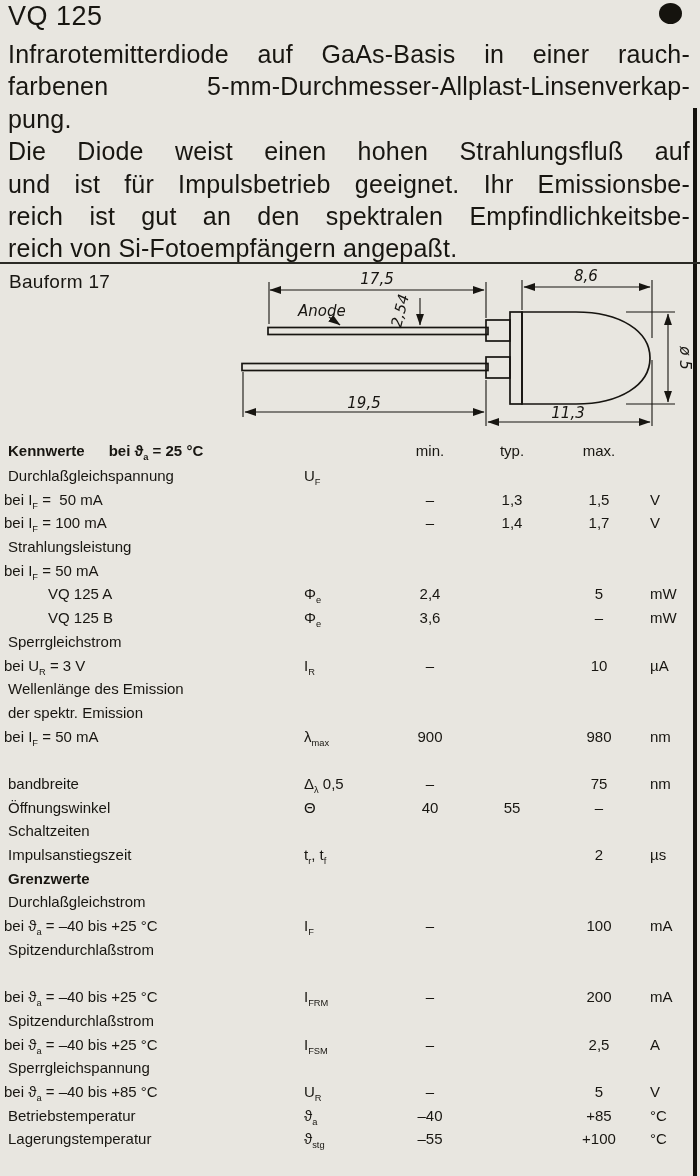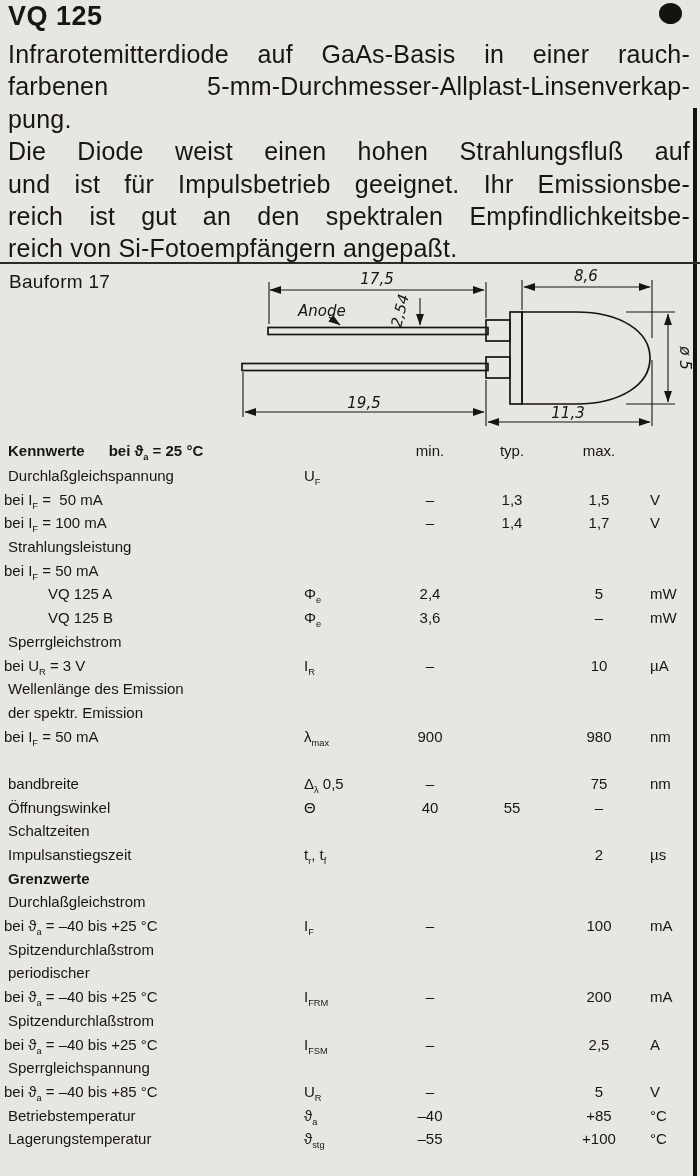--- a/index.html
+++ b/index.html
@@ -4,21 +4,21 @@
 <style>
   *{margin:0;padding:0;box-sizing:border-box}
   html,body{width:700px;height:1176px}
   body{
     position:relative;
     background:#e8e6e0;
     font-family:"Liberation Sans","DejaVu Sans",sans-serif;
     color:#181611;
     overflow:hidden;
   }
-  .title{position:absolute;left:8px;top:1px;font-size:27px;font-weight:700;letter-spacing:.5px}
+  .title{position:absolute;left:8px;top:1px;font-size:27px;font-weight:400;letter-spacing:.5px}
   .corner-dot{position:absolute;left:659px;top:3px;width:23px;height:21px;border-radius:50%;background:#15130e}
   .edge-line{position:absolute;left:693px;top:108px;width:4px;height:1068px;background:#14120d}
   .intro{position:absolute;left:8px;top:38px;width:682px;font-size:25px;line-height:32.4px;letter-spacing:.2px}
   .intro-line.fill{text-align:justify;text-align-last:justify}
   .rule{position:absolute;left:0;top:262px;width:700px;height:2px;background:#2b2a25}
   .bauform{position:absolute;left:9px;top:271px;font-size:19px;letter-spacing:.3px}
   .drawing{position:absolute;left:228px;top:268px}
   .drawing text{font-family:"DejaVu Sans","Liberation Sans",sans-serif;font-style:italic;font-size:15px;fill:#171511}
   .table{position:absolute;left:0;top:437px;width:700px;font-size:15px}
   .trow{display:grid;grid-template-columns:300px 92px 76px 88px 86px 58px;height:23.7px;line-height:23.7px;white-space:pre}
@@ -123,21 +123,21 @@
       <div class="trow"><div class="tcell c-label ind1">bei I<sub>F</sub> = 50 mA</div><div class="tcell c-sym">λ<sub>max</sub></div><div class="tcell c-min">900</div><div class="tcell c-typ"></div><div class="tcell c-max">980</div><div class="tcell c-unit">nm</div></div>
       <div class="trow"><div class="tcell c-sym"></div><div class="tcell c-min"></div><div class="tcell c-typ"></div><div class="tcell c-max"></div><div class="tcell c-unit"></div></div>
       <div class="trow"><div class="tcell c-label">bandbreite</div><div class="tcell c-sym">Δ<sub>λ</sub> 0,5</div><div class="tcell c-min">–</div><div class="tcell c-typ"></div><div class="tcell c-max">75</div><div class="tcell c-unit">nm</div></div>
       <div class="trow"><div class="tcell c-label">Öffnungswinkel</div><div class="tcell c-sym">Θ</div><div class="tcell c-min">40</div><div class="tcell c-typ">55</div><div class="tcell c-max">–</div><div class="tcell c-unit"></div></div>
       <div class="trow"><div class="tcell c-label">Schaltzeiten</div><div class="tcell c-sym"></div><div class="tcell c-min"></div><div class="tcell c-typ"></div><div class="tcell c-max"></div><div class="tcell c-unit"></div></div>
       <div class="trow"><div class="tcell c-label">Impulsanstiegszeit</div><div class="tcell c-sym">t<sub>r</sub>, t<sub>f</sub></div><div class="tcell c-min"></div><div class="tcell c-typ"></div><div class="tcell c-max">2</div><div class="tcell c-unit">µs</div></div>
       <div class="trow bold"><div class="tcell c-label">Grenzwerte</div><div class="tcell c-sym"></div><div class="tcell c-min"></div><div class="tcell c-typ"></div><div class="tcell c-max"></div><div class="tcell c-unit"></div></div>
       <div class="trow"><div class="tcell c-label">Durchlaßgleichstrom</div><div class="tcell c-sym"></div><div class="tcell c-min"></div><div class="tcell c-typ"></div><div class="tcell c-max"></div><div class="tcell c-unit"></div></div>
       <div class="trow"><div class="tcell c-label ind1">bei ϑ<sub>a</sub> = –40 bis +25 °C</div><div class="tcell c-sym">I<sub>F</sub></div><div class="tcell c-min">–</div><div class="tcell c-typ"></div><div class="tcell c-max">100</div><div class="tcell c-unit">mA</div></div>
       <div class="trow"><div class="tcell c-label">Spitzendurchlaßstrom</div><div class="tcell c-sym"></div><div class="tcell c-min"></div><div class="tcell c-typ"></div><div class="tcell c-max"></div><div class="tcell c-unit"></div></div>
-      <div class="trow"><div class="tcell c-label">periodischer</div><div class="tcell c-sym"></div><div class="tcell c-min"></div><div class="tcell c-typ"></div><div class="tcell c-max"></div><div class="tcell c-unit"></div></div>
+      <div class="trow"><div class="tcell c-sym"></div><div class="tcell c-min"></div><div class="tcell c-typ"></div><div class="tcell c-max"></div><div class="tcell c-unit"></div></div>
       <div class="trow"><div class="tcell c-label ind1">bei ϑ<sub>a</sub> = –40 bis +25 °C</div><div class="tcell c-sym">I<sub>FRM</sub></div><div class="tcell c-min">–</div><div class="tcell c-typ"></div><div class="tcell c-max">200</div><div class="tcell c-unit">mA</div></div>
       <div class="trow"><div class="tcell c-label">Spitzendurchlaßstrom</div><div class="tcell c-sym"></div><div class="tcell c-min"></div><div class="tcell c-typ"></div><div class="tcell c-max"></div><div class="tcell c-unit"></div></div>
       <div class="trow"><div class="tcell c-label ind1">bei ϑ<sub>a</sub> = –40 bis +25 °C</div><div class="tcell c-sym">I<sub>FSM</sub></div><div class="tcell c-min">–</div><div class="tcell c-typ"></div><div class="tcell c-max">2,5</div><div class="tcell c-unit">A</div></div>
       <div class="trow"><div class="tcell c-label">Sperrgleichspannung</div><div class="tcell c-sym"></div><div class="tcell c-min"></div><div class="tcell c-typ"></div><div class="tcell c-max"></div><div class="tcell c-unit"></div></div>
       <div class="trow"><div class="tcell c-label ind1">bei ϑ<sub>a</sub> = –40 bis +85 °C</div><div class="tcell c-sym">U<sub>R</sub></div><div class="tcell c-min">–</div><div class="tcell c-typ"></div><div class="tcell c-max">5</div><div class="tcell c-unit">V</div></div>
       <div class="trow"><div class="tcell c-label">Betriebstemperatur</div><div class="tcell c-sym">ϑ<sub>a</sub></div><div class="tcell c-min">–40</div><div class="tcell c-typ"></div><div class="tcell c-max">+85</div><div class="tcell c-unit">°C</div></div>
       <div class="trow"><div class="tcell c-label">Lagerungstemperatur</div><div class="tcell c-sym">ϑ<sub>stg</sub></div><div class="tcell c-min">–55</div><div class="tcell c-typ"></div><div class="tcell c-max">+100</div><div class="tcell c-unit">°C</div></div>
     </div>
 </div>
 

